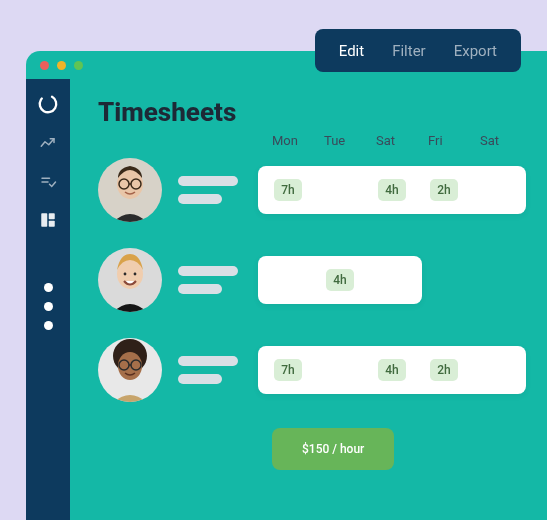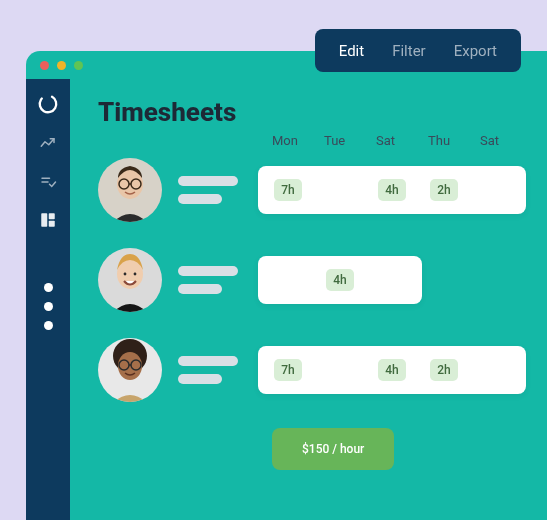--- a/index.html
+++ b/index.html
@@ -211,21 +211,21 @@
       </div>
     </div>
 
     <div class="main">
       <div class="page-title">Timesheets</div>
 
       <div class="day-header">
         <div class="day">Mon</div>
         <div class="day">Tue</div>
         <div class="day">Sat</div>
-        <div class="day">Thu</div>
+        <div class="day">Fri</div>
         <div class="day">Sat</div>
       </div>
 
       <div class="rows">
 
         <div class="row">
           <div class="avatar">
             <svg viewBox="0 0 64 64">
               <defs>
                   <clipPath id="c1">

